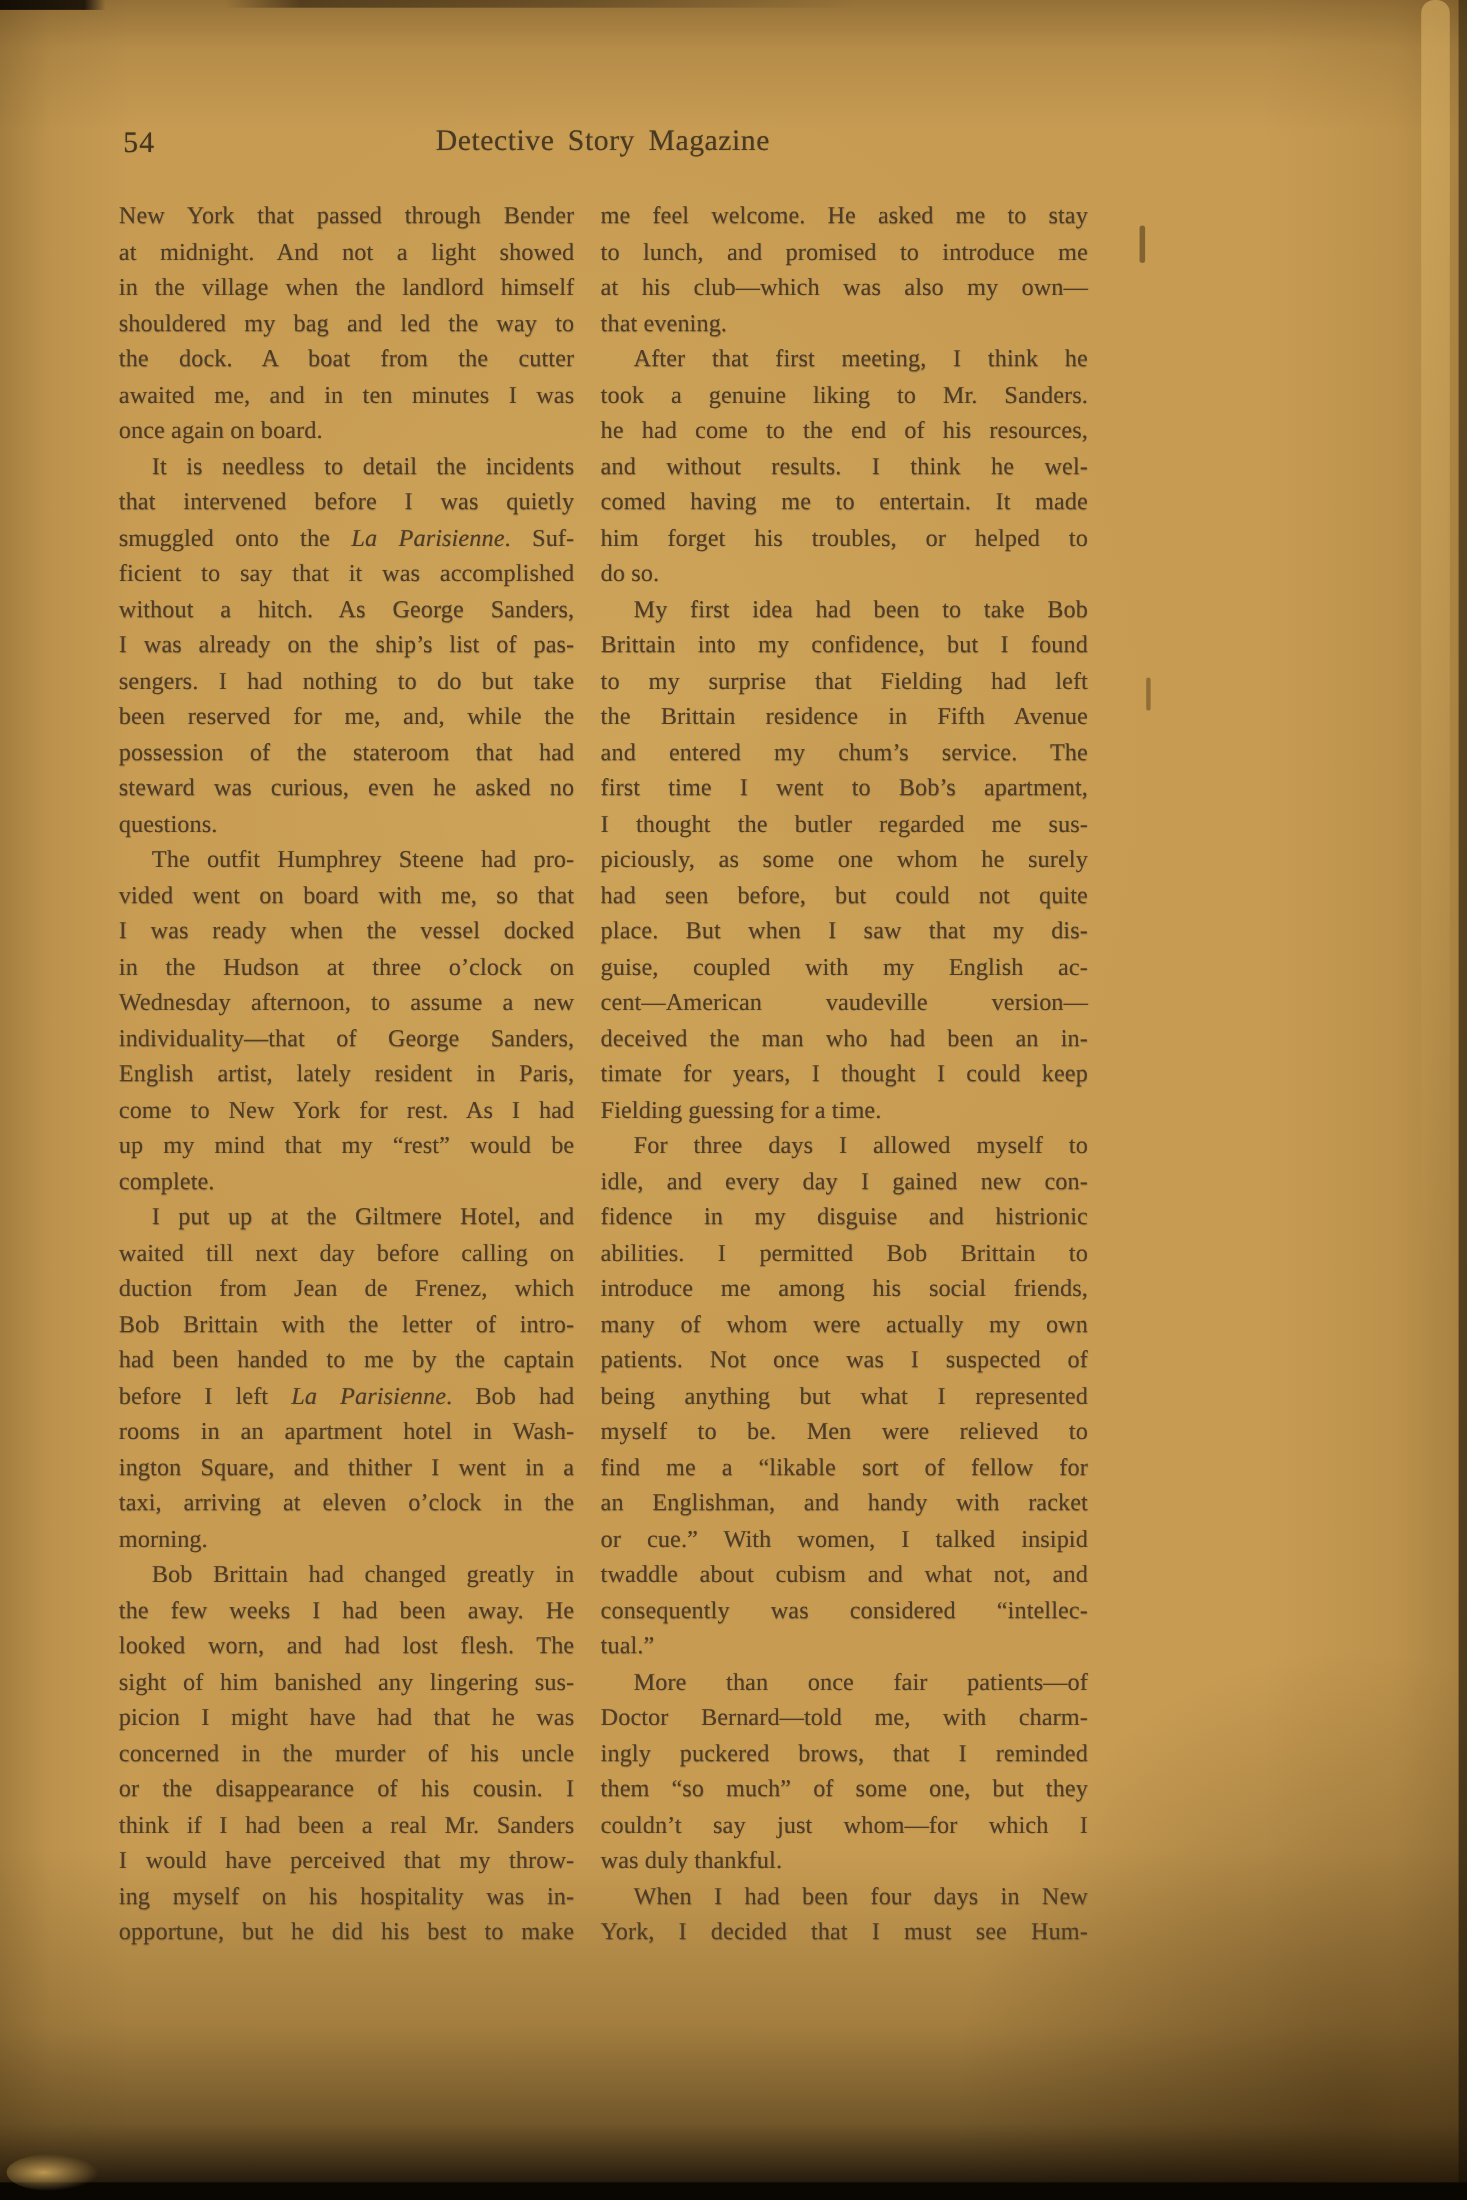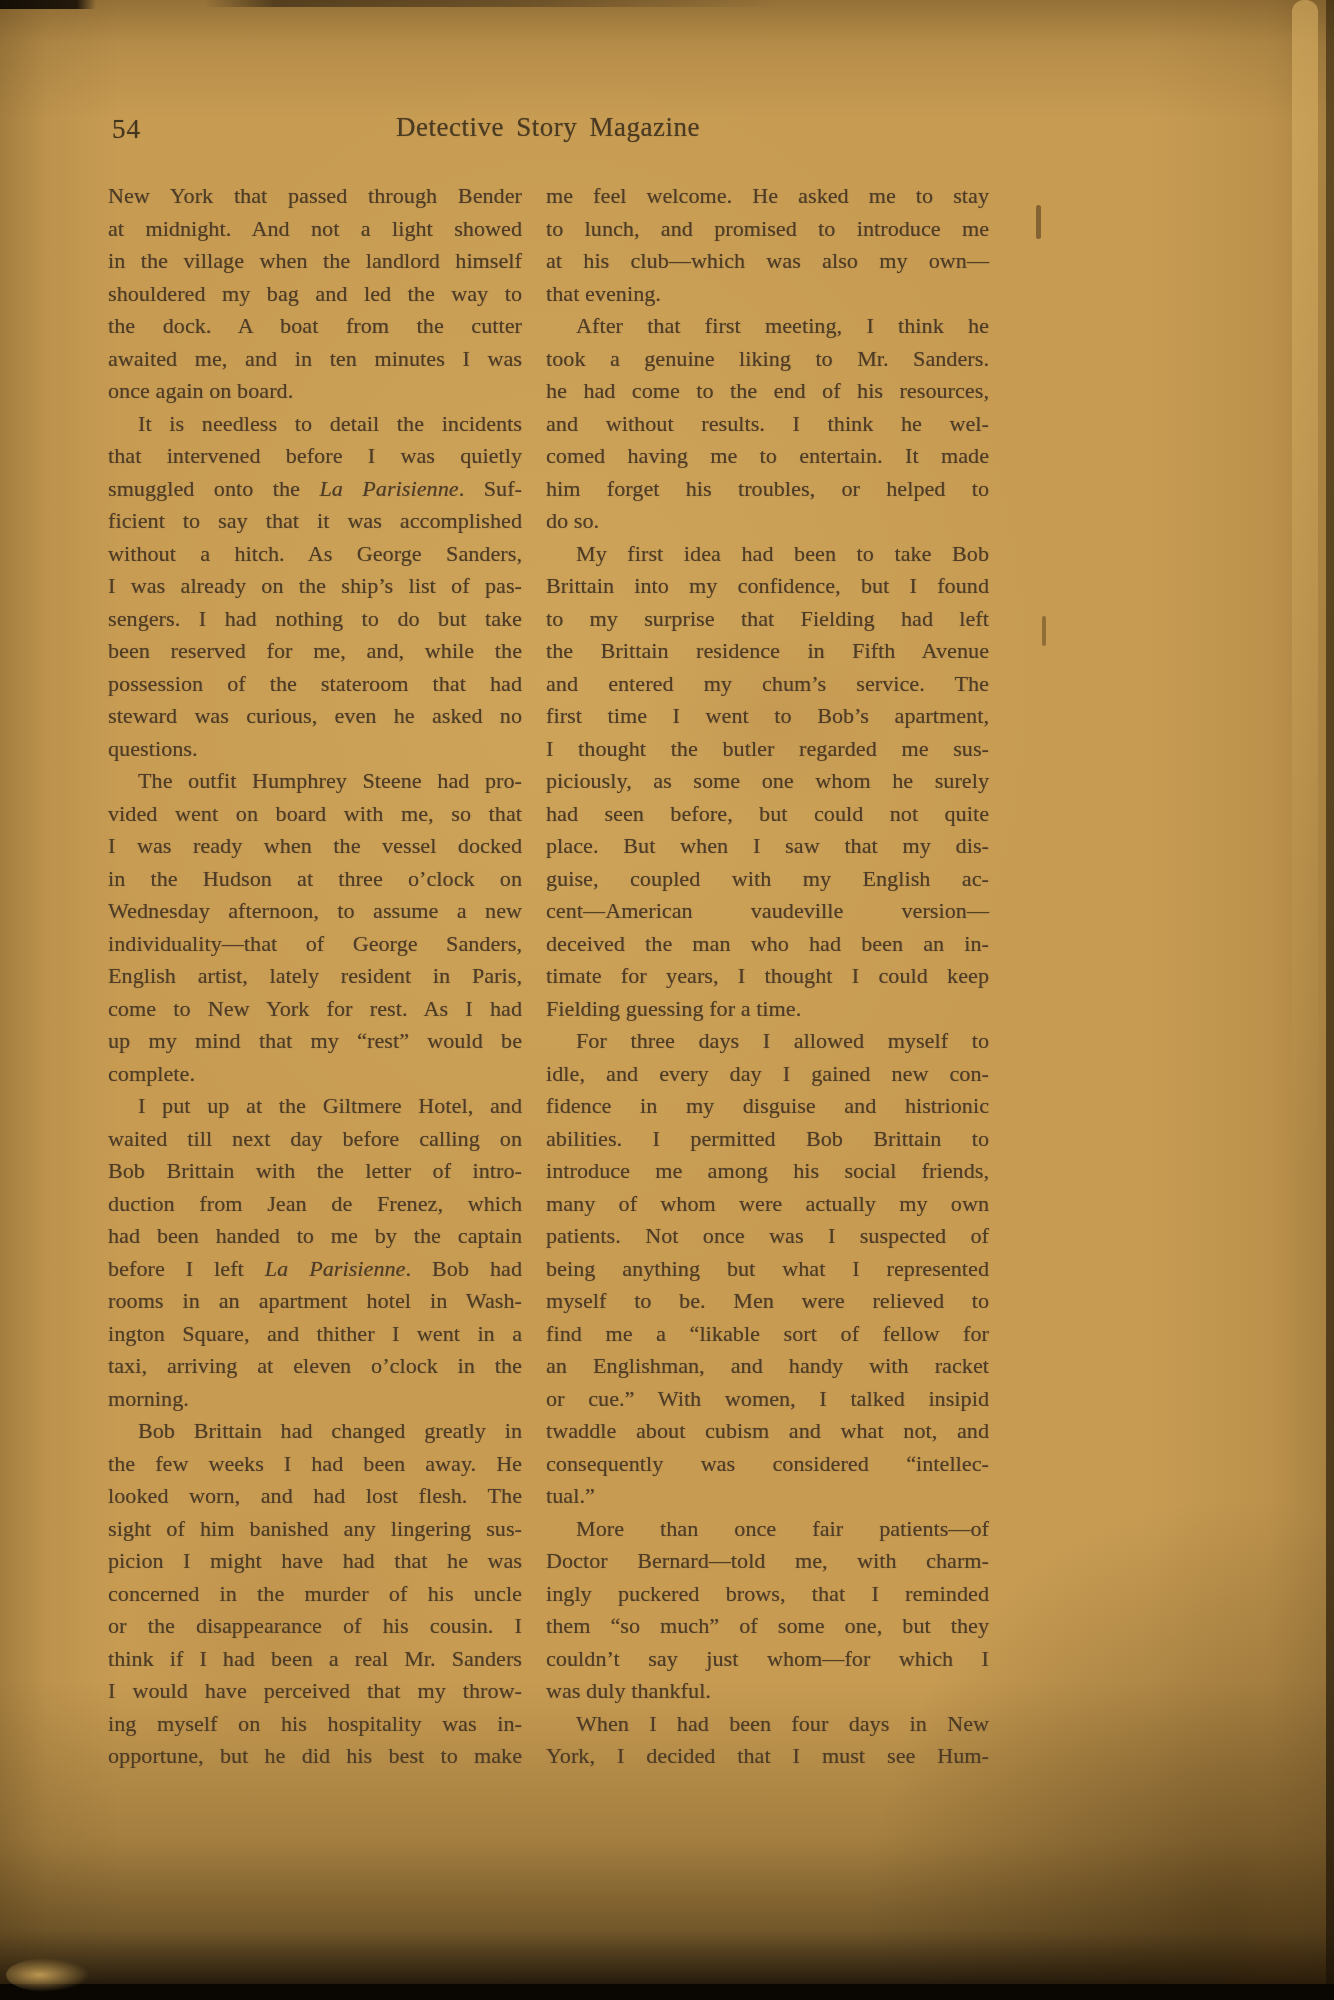--- a/index.html
+++ b/index.html
@@ -89,22 +89,22 @@
         <div class="line">Wednesday afternoon, to assume a new</div>
         <div class="line">individuality—that of George Sanders,</div>
         <div class="line">English artist, lately resident in Paris,</div>
         <div class="line">come to New York for rest.  As I had</div>
         <div class="line">up my mind that my “rest” would be</div>
         <div class="line last">complete.</div>
       </div>
       <div>
         <div class="line indent">I put up at the Giltmere Hotel, and</div>
         <div class="line">waited till next day before calling on</div>
+        <div class="line">duction from Jean de Frenez, which</div>
         <div class="line">Bob Brittain with the letter of intro-</div>
-        <div class="line">duction from Jean de Frenez, which</div>
         <div class="line">had been handed to me by the captain</div>
         <div class="line">before I left <em>La Parisienne</em>.  Bob had</div>
         <div class="line">rooms in an apartment hotel in Wash-</div>
         <div class="line">ington Square, and thither I went in a</div>
         <div class="line">taxi, arriving at eleven o’clock in the</div>
         <div class="line last">morning.</div>
       </div>
       <div>
         <div class="line indent">Bob Brittain had changed greatly in</div>
         <div class="line">the few weeks I had been away.  He</div>

